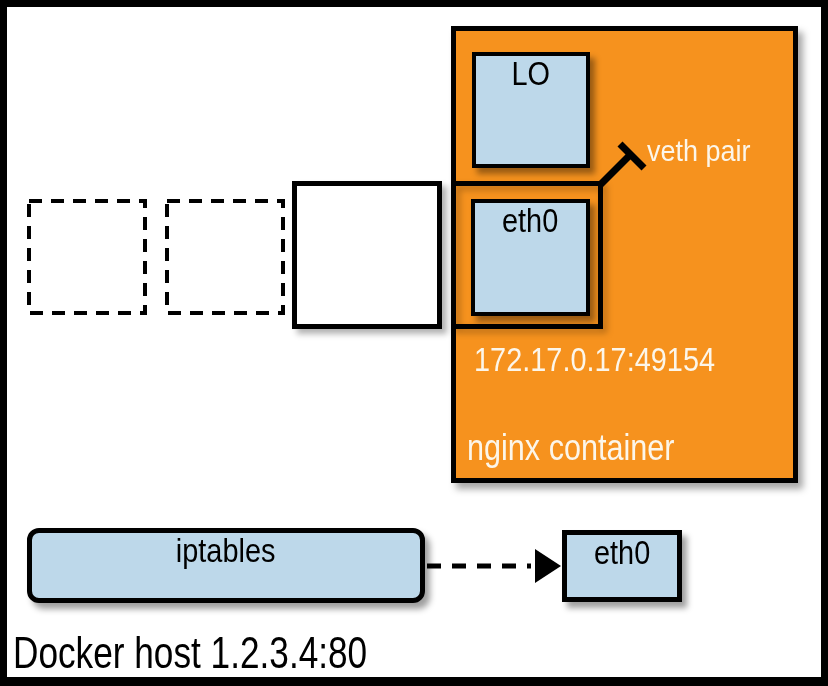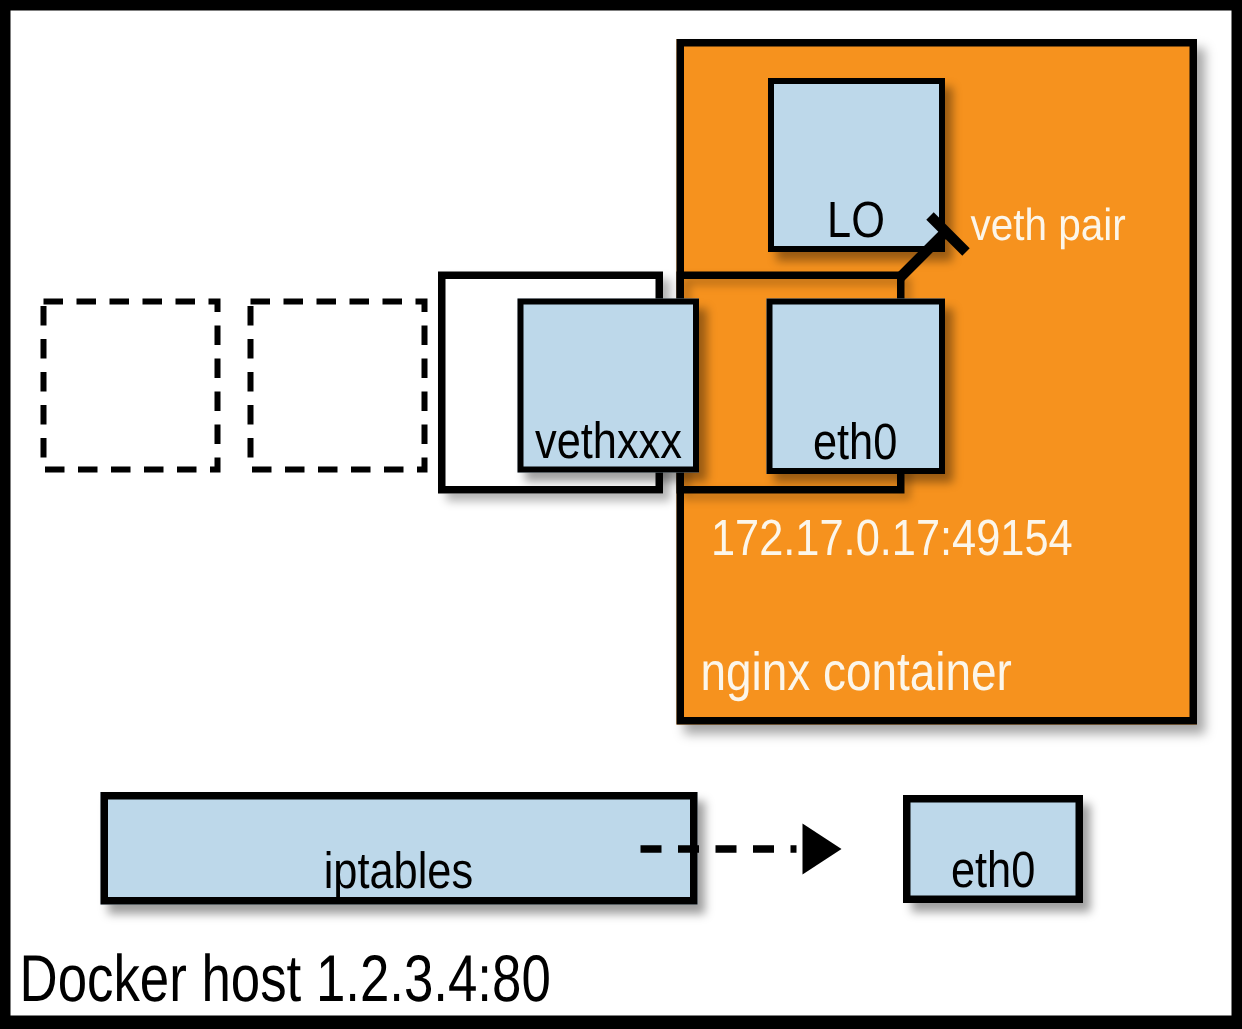--- a/index.html
+++ b/index.html
@@ -37,29 +37,28 @@
     left:451px;top:181px;width:152px;height:148px;
     background:transparent;border:5px solid #000;
     filter:drop-shadow(4px 4px 3px rgba(0,0,0,0.25));
     z-index:3;
   }
   
   .blue-box{
     background:var(--lightblue,#BDD8EA);
     border:4px solid #000;
     box-shadow:5px 6px 6px rgba(0,0,0,0.38);
-    display:flex;align-items:flex-end;justify-content:center;
+    display:flex;align-items:flex-start;justify-content:center;
     z-index:4;
-    margin-left:40px;
   }
   #lo-box{left:472px;top:52px;width:118px;height:116px;}
   #container-eth0-box{left:471px;top:199px;width:119px;height:117px;}
   #vethxxx-box{left:305px;top:199px;width:121px;height:116px;}
   #docker0-bar{left:27px;top:337px;width:398px;height:73px;border-width:5px;}
-  #iptables-bar{left:27px;top:528px;width:398px;height:75px;border-width:5px;}
+  #iptables-bar{left:27px;top:528px;width:398px;height:75px;border-width:5px;border-radius:12px;}
   #host-eth0-box{left:562px;top:530px;width:120px;height:72px;border-width:5px;}
   
   .cond{
     display:inline-block;white-space:nowrap;line-height:1;
     transform:scaleX(0.85);transform-origin:center center;
   }
   .cond-left{transform-origin:left center;}
   .box-label{font-size:34px;color:#000;}
   .white-label{color:var(--cream,#FCF6EA);z-index:6;}
   #ip-label{left:474px;top:342px;font-size:34px;}
@@ -83,23 +82,20 @@
   <div class="abs" id="veth-group-container"></div>
 
   <div class="abs blue-box" id="lo-box">
     <span class="cond box-label">LO</span>
   </div>
 
   <div class="abs blue-box" id="container-eth0-box">
     <span class="cond box-label">eth0</span>
   </div>
 
-  <div class="abs blue-box" id="vethxxx-box">
-    <span class="cond box-label">vethxxx</span>
-  </div>
 
 
   <div class="abs blue-box" id="iptables-bar">
     <span class="cond box-label">iptables</span>
   </div>
 
   <div class="abs blue-box" id="host-eth0-box">
     <span class="cond box-label">eth0</span>
   </div>
 

